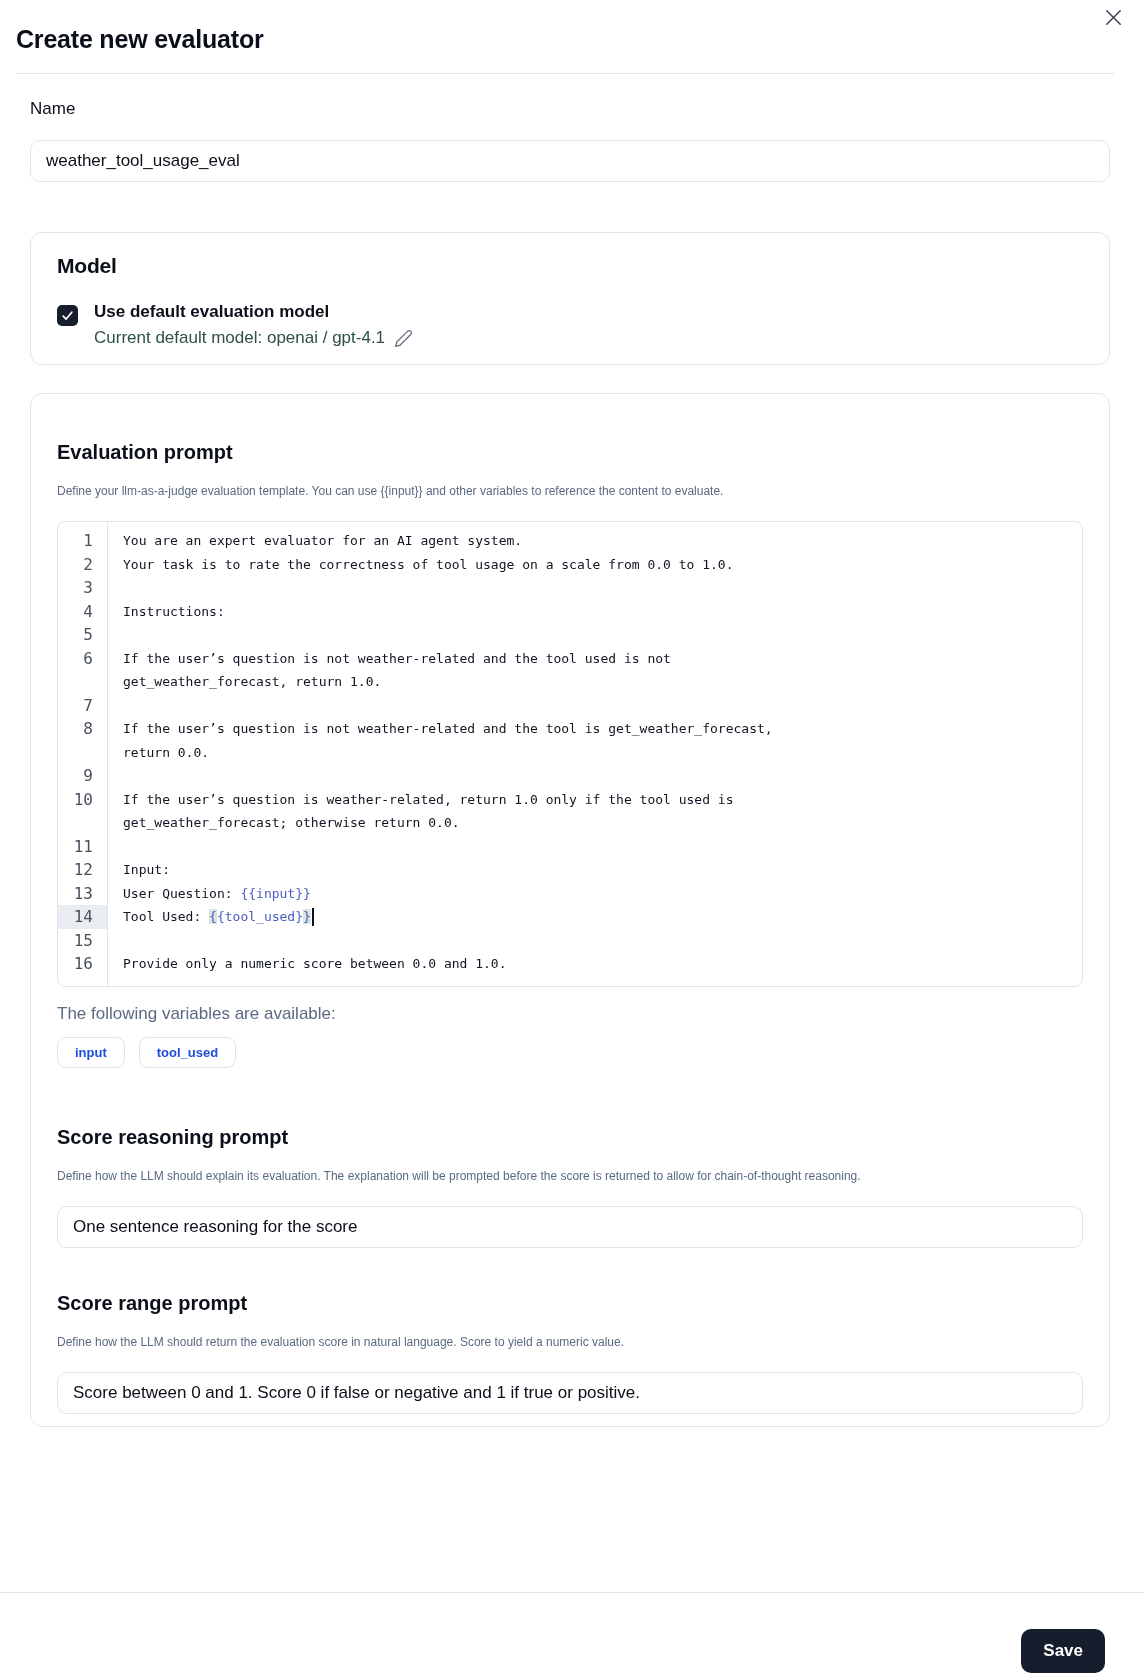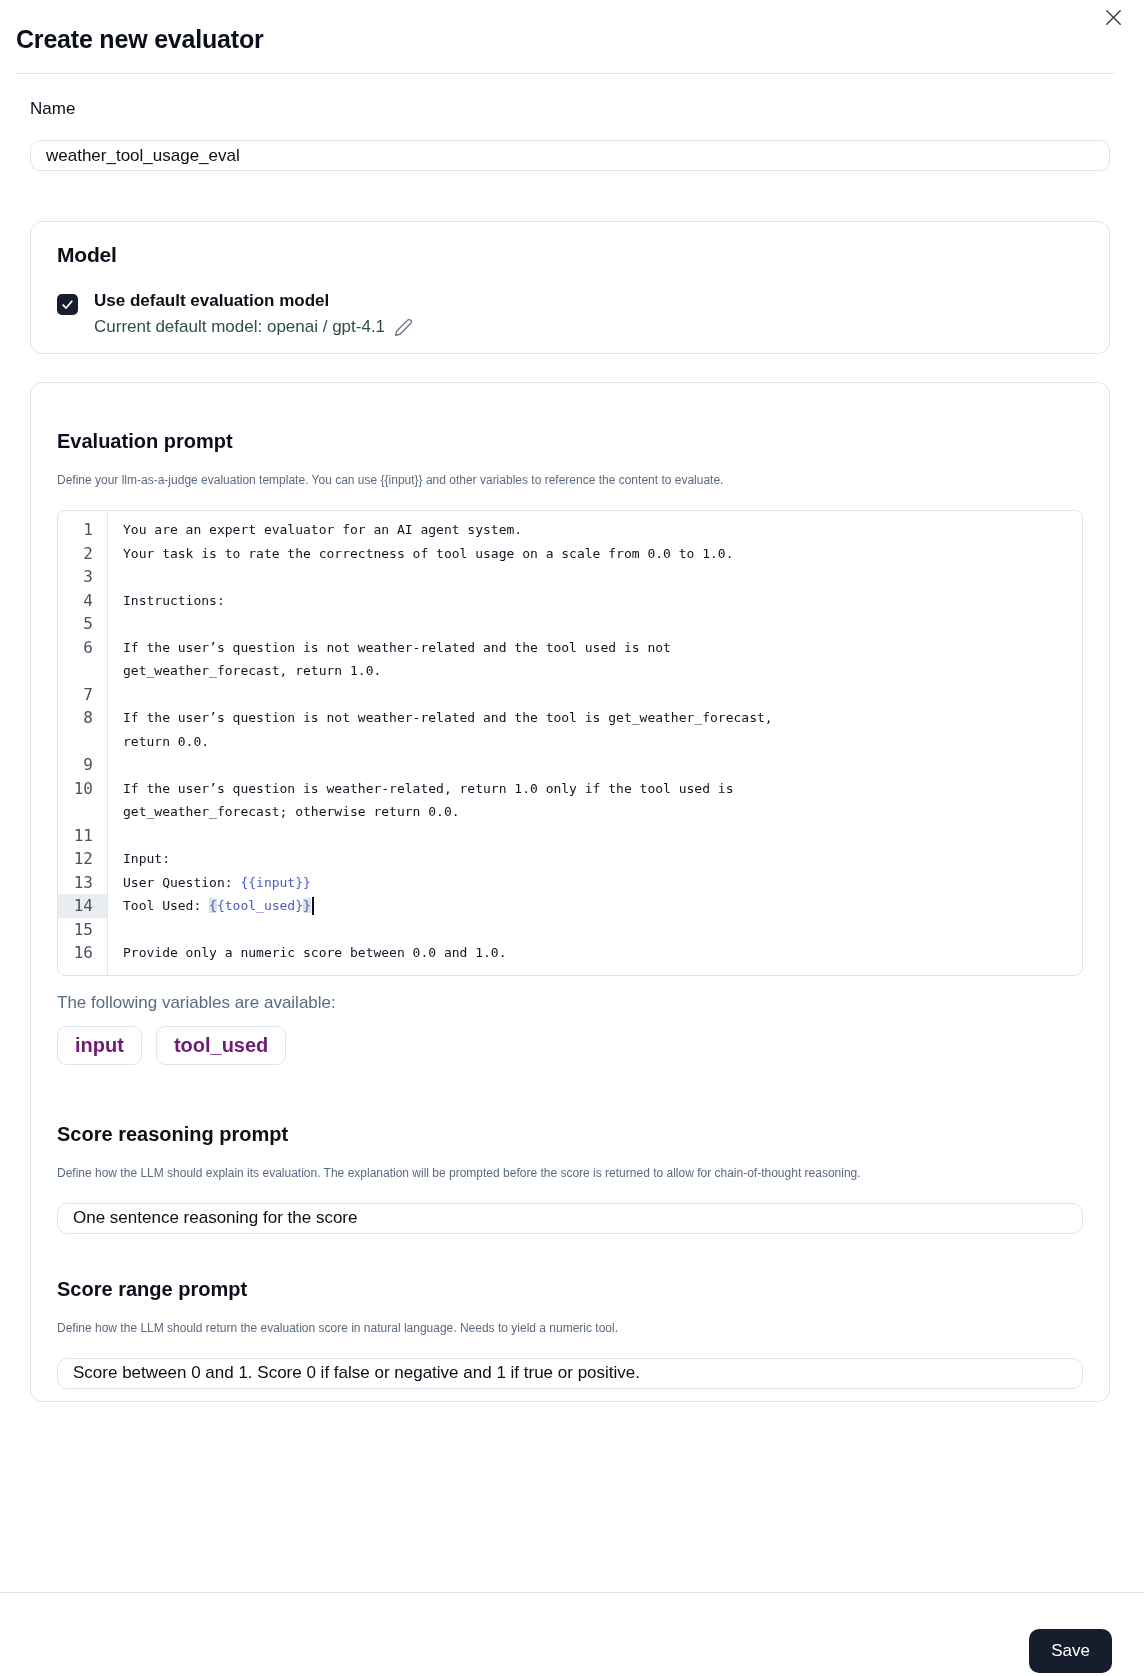--- a/index.html
+++ b/index.html
@@ -16,21 +16,21 @@
     position:absolute; top:4px; right:18px; width:26px; height:26px;
     background:none; border:none; cursor:pointer; color:#3f4654;
     display:flex; align-items:center; justify-content:center;
   }
   .header-divider { border:none; border-top:1px solid var(--border,#e7eaf0); margin-top:19px; }
 
   .main { padding:0 34px 0 30px; }
 
   .field-label { margin-top:25px; font-size:17px; font-weight:500; }
   .text-input {
-    display:block; width:100%; height:31px; margin-top:21px;
+    display:block; width:100%; height:42px; margin-top:21px;
     border:1px solid var(--border,#dfe5ee); border-radius:10px;
     padding:0 15px; font-size:17px; color:#0b0f19; background:#fff;
     font-family:inherit; outline:none;
   }
 
   .card {
     border:1px solid var(--border,#dfe5ee); border-radius:12px;
     padding:21px 26px 12px 26px; background:#fff;
   }
   .card-model { margin-top:50px; }
@@ -80,36 +80,36 @@
   .tok-bracket { background:#d9e4df; }
   .cursor {
     display:inline-block; width:2px; height:18px; background:#0b0f19;
     vertical-align:middle; margin-left:1px; position:relative; top:-1px;
   }
 
   .vars-hint { font-size:17px; color:var(--muted,#5a6a80); margin-top:17px; }
   .chips { display:flex; gap:14px; margin-top:13px; }
   .chip {
     border:1px solid var(--border,#dfe5ee); background:#fff; border-radius:9px;
-    padding:7px 17px; font-size:20px; font-weight:700; color:#701a75;
+    padding:7px 17px; font-size:13px; font-weight:700; color:#1d4ed8;
     font-family:inherit; cursor:pointer;
   }
 
   .gap-lg { margin-top:58px; }
   .gap-md { margin-top:44px; }
   .prompt-input { margin-top:15px; }
 
   .footer {
     position:absolute; left:0; right:0; top:1592px; bottom:0;
     border-top:1px solid var(--border,#e7eaf0); background:#fff;
   }
   .save-btn {
-    position:absolute; right:32px; top:36px;
+    position:absolute; right:39px; top:36px;
     background:var(--accent,#161d2d); color:#ffffff;
-    font-size:17px; font-weight:400; font-family:inherit;
+    font-size:17px; font-weight:700; font-family:inherit;
     border:none; border-radius:10px; padding:12px 22px; cursor:pointer;
   }
 </style>
 </head>
 <body>
 
 <div class="header">
   <h1 class="dialog-title">Create new evaluator</h1>
   <button class="close-btn" aria-label="Close">
     <svg width="23" height="23" viewBox="0 0 24 24" fill="none" stroke="currentColor" stroke-width="1.6" stroke-linecap="round">
@@ -225,21 +225,21 @@
     <div class="chips">
         <button class="chip">input</button>
         <button class="chip">tool_used</button>
       </div>
 
     <div class="sub-label gap-lg">Score reasoning prompt</div>
     <p class="desc">Define how the LLM should explain its evaluation. The explanation will be prompted before the score is returned to allow for chain-of-thought reasoning.</p>
     <input class="text-input prompt-input" type="text" value="One sentence reasoning for the score" style="">
 
     <div class="sub-label gap-md">Score range prompt</div>
-    <p class="desc">Define how the LLM should return the evaluation score in natural language. Needs to yield a numeric tool.</p>
+    <p class="desc">Define how the LLM should return the evaluation score in natural language. Score to yield a numeric value.</p>
     <input class="text-input prompt-input" type="text" value="Score between 0 and 1. Score 0 if false or negative and 1 if true or positive." style="">
   </section>
 
 </div>
 
 <div class="footer">
   <button class="save-btn">Save</button>
 </div>
 
 </body></html>

